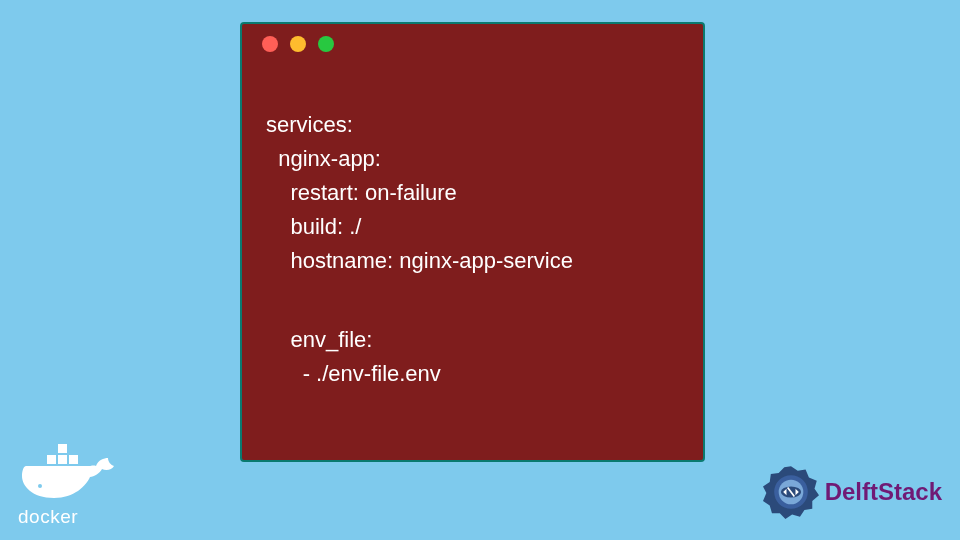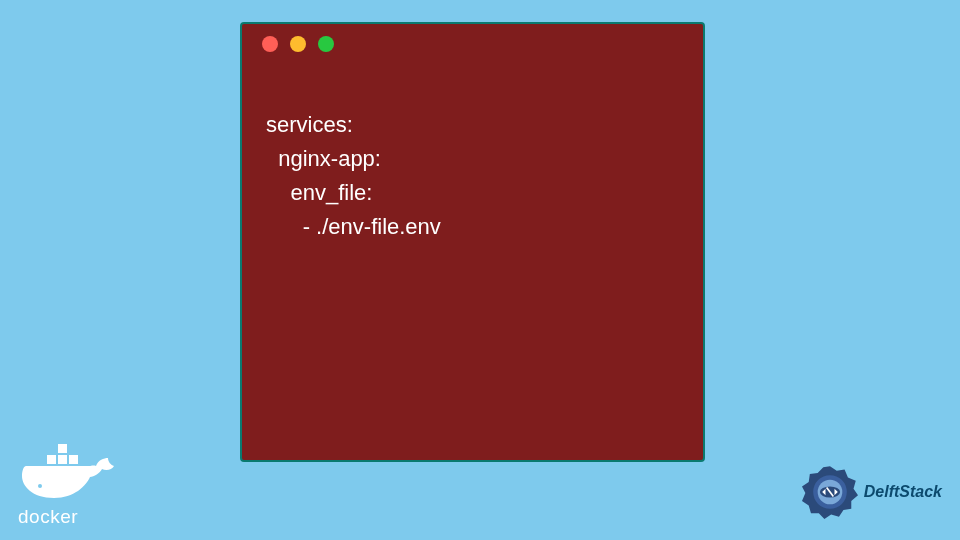--- a/index.html
+++ b/index.html
@@ -62,43 +62,45 @@
   }
   .delftstack {
     position: absolute;
     right: 18px;
     bottom: 20px;
     display: flex;
     align-items: center;
     gap: 6px;
   }
   .delft-text {
-    font-size: 16px;
+    font-size: 24px;
     font-weight: 600;
-    color: #0c4a6e;
+    color: #701a75;
     font-family: Arial, sans-serif;
-    font-style: italic;
   }
   .gear-icon {
     width: 56px;
     height: 56px;
   }
 </style>
 </head>
 <body>
 
 <div class="code-window">
   <div class="titlebar">
     <div class="dot dot-red"></div>
     <div class="dot dot-yellow"></div>
     <div class="dot dot-green"></div>
   </div>
   <div class="code-area">
 <span class="code-group">services:</span>
 <span class="code-group">  nginx-app:</span>
+<div class="code-group"><span>    restart: on-failure</span>
+<span>    build: ./</span>
+<span>    hostname: nginx-app-service</span></div>
 <div class="code-group"><span>    env_file:</span>
 <span>      - ./env-file.env</span></div>
 </div>
 </div>
 
 <div class="docker-logo">
   <svg viewBox="0 0 100 60" width="100" height="60">
     <g fill="#ffffff">
       <rect x="18" y="26" width="9" height="9"></rect>
       <rect x="29" y="26" width="9" height="9"></rect>

